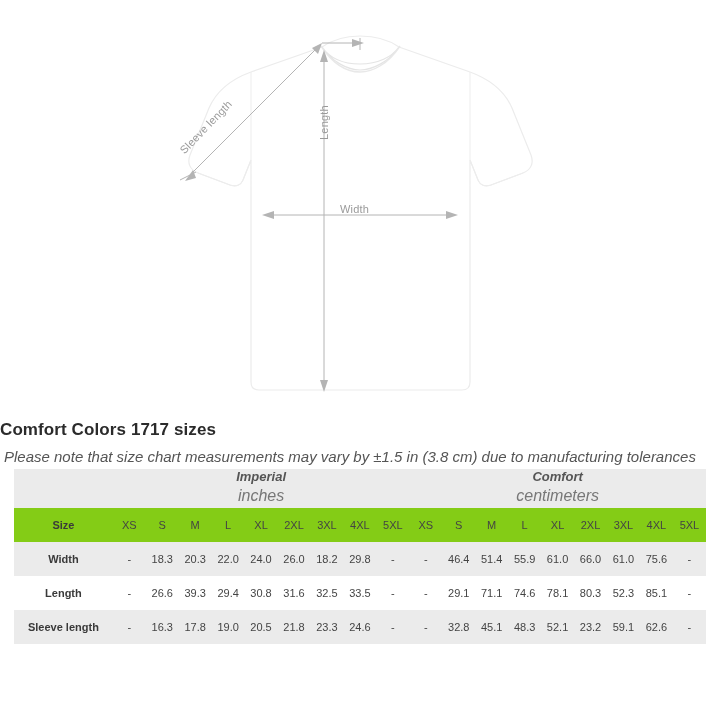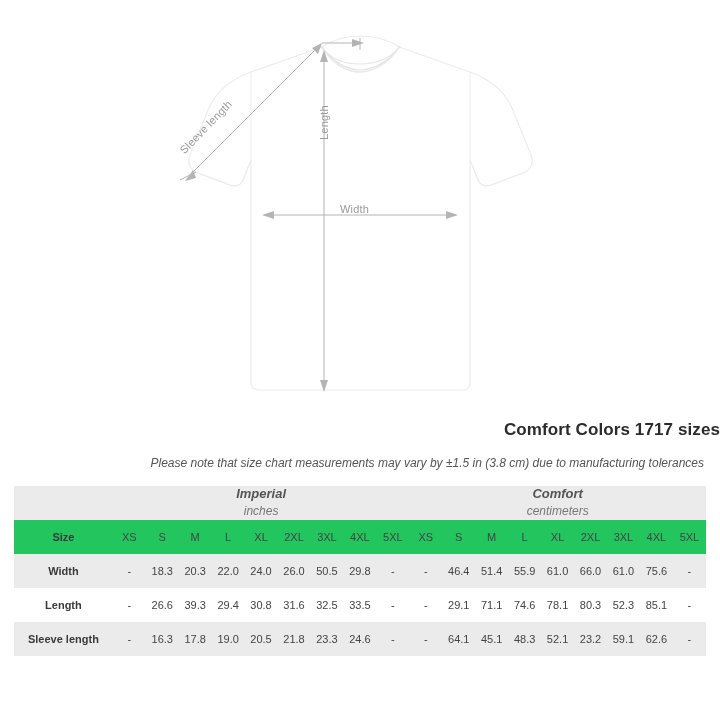--- a/index.html
+++ b/index.html
@@ -51,35 +51,35 @@
   .label-sleeve {
     left: 186px;
     top: 144px;
     transform: rotate(-46deg);
     transform-origin: left bottom;
     font-weight: normal;
   }
 
   
   .title-block {
-    text-align: right;
+    text-align: left;
     margin-top: 10px;
   }
   .chart-title {
     font-size: 17px;
     font-weight: bold;
     color: #2b2b2b;
     margin: 0 0 8px 0;
     letter-spacing: .1px;
   }
   .chart-note {
-    font-size: 12px;
+    font-size: 15px;
     font-style: italic;
     color: #555555;
-    margin: 16px;
+    margin: 4px;
   }
 
   
   .table-wrap {
     padding: 0 14px;
   }
   table.size-table {
     width: 692px;
     border-collapse: collapse;
     table-layout: fixed;
@@ -101,28 +101,28 @@
   }
   .unit-name {
     font-size: 13px;
     font-style: italic;
     font-weight: bold;
     color: #555555;
     display: block;
     line-height: 1.25;
   }
   .unit-sub {
-    font-size: 12px;
+    font-size: 16px;
     color: #777777;
     display: block;
     font-style: italic;
     line-height: 1.4;
   }
   .head-row td {
-    background: #22c55e;
+    background: #84cc16;
     color: #555555;
     font-size: 11px;
     height: 38px;
   }
   .head-row td.rowlabel {
     font-weight: bold;
     color: #3a3a3a;
   }
   .data-row td {
     height: 38px;
@@ -268,21 +268,21 @@
       </tr>
 
       <tr class="data-row shade">
         <td class="rowlabel">Width</td>
         <td>-</td>
         <td>18.3</td>
         <td>20.3</td>
         <td>22.0</td>
         <td>24.0</td>
         <td>26.0</td>
-        <td>50.5</td>
+        <td>18.2</td>
         <td>29.8</td>
         <td>-</td>
         <td>-</td>
         <td>46.4</td>
         <td>51.4</td>
         <td>55.9</td>
         <td>61.0</td>
         <td>66.0</td>
         <td>61.0</td>
         <td>75.6</td>
@@ -316,21 +316,21 @@
         <td>-</td>
         <td>16.3</td>
         <td>17.8</td>
         <td>19.0</td>
         <td>20.5</td>
         <td>21.8</td>
         <td>23.3</td>
         <td>24.6</td>
         <td>-</td>
         <td>-</td>
-        <td>64.1</td>
+        <td>32.8</td>
         <td>45.1</td>
         <td>48.3</td>
         <td>52.1</td>
         <td>23.2</td>
         <td>59.1</td>
         <td>62.6</td>
         <td>-</td>
       </tr>
     </tbody>
   </table>

